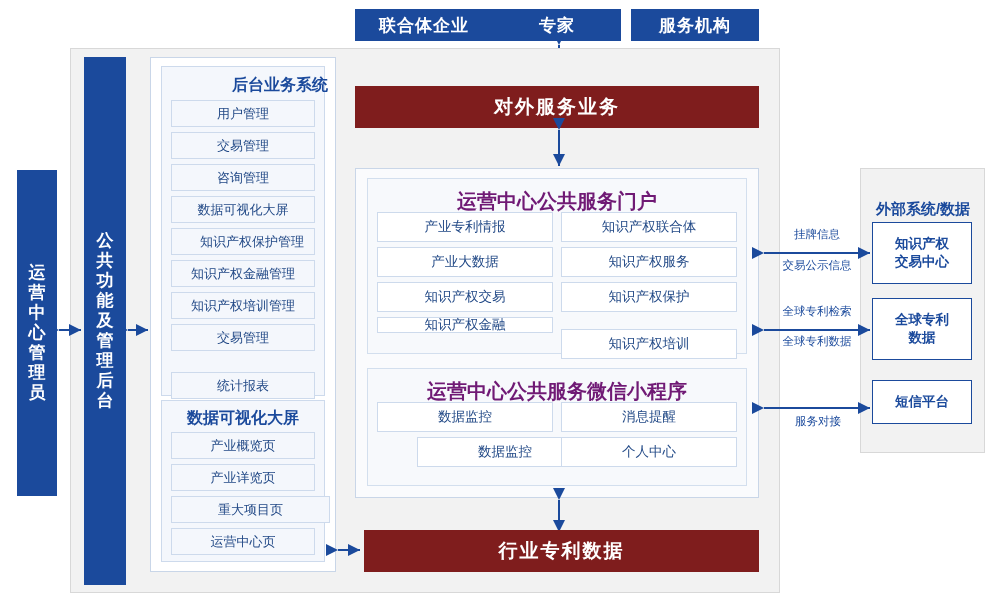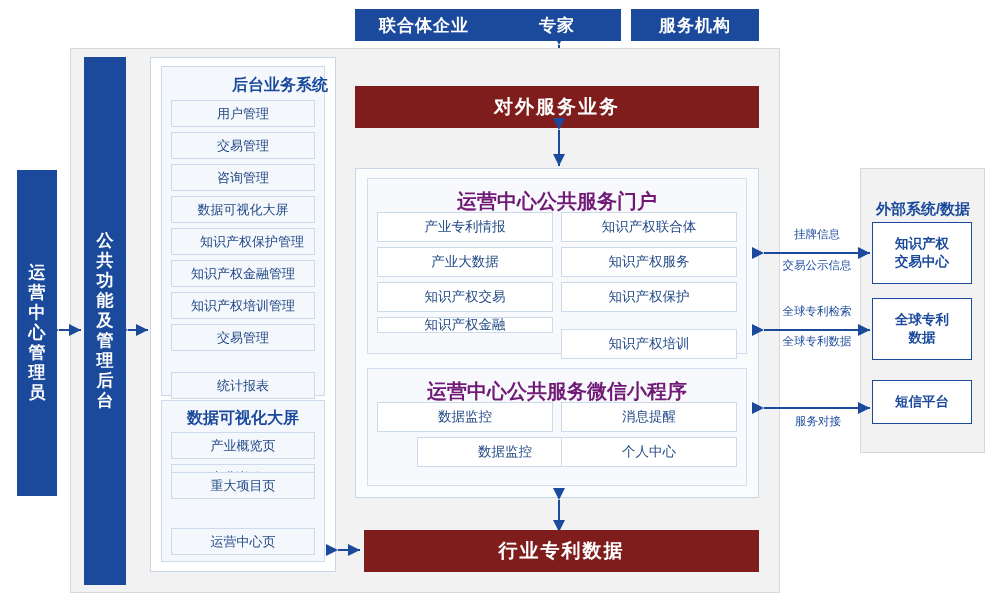--- a/index.html
+++ b/index.html
@@ -222,21 +222,21 @@
 <div class="abs cell" style="left:171px; top:260px; width:144px; height:27px;">知识产权金融管理</div>
 <div class="abs cell" style="left:171px; top:292px; width:144px; height:27px;">知识产权培训管理</div>
 <div class="abs cell" style="left:171px; top:324px; width:144px; height:27px;">交易管理</div>
 <div class="abs cell" style="left:171px; top:372px; width:144px; height:27px;">统计报表</div>
 
 <div class="abs" style="left:161px; top:400px; width:164px; height:162px; background:#f4f7fc; border:1px solid #cddaec;"></div>
 <div class="abs panel-head" style="left:161px; top:408px; width:164px;">数据可视化大屏</div>
 
 <div class="abs cell" style="left:171px; top:432px; width:144px; height:27px;">产业概览页</div>
 <div class="abs cell" style="left:171px; top:464px; width:144px; height:27px;">产业详览页</div>
-<div class="abs cell" style="left:171px; top:472px; width:144px; height:27px;text-align:right;">重大项目页</div>
+<div class="abs cell" style="left:171px; top:496px; width:159px; height:27px;text-align:right;">重大项目页</div>
 <div class="abs cell" style="left:171px; top:528px; width:144px; height:27px;">运营中心页</div>
 
 <svg class="arrow" style="left:336px; top:542px; width:28px; height:16px;">
   <line x1="2" y1="8" x2="24" y2="8" stroke="#1b4a9c" stroke-width="2" marker-end="url(#ah)" marker-start="url(#ah2)"></line>
 </svg>
 
 <div class="abs widebar" style="left:355px; top:86px; width:404px; height:42px;">对外服务业务</div>
 
 <svg class="arrow" style="left:545px; top:128px; width:30px; height:42px;">
   <line x1="14" y1="2" x2="14" y2="38" stroke="#1b4a9c" stroke-width="2" marker-end="url(#ah)" marker-start="url(#ah2)"></line>

